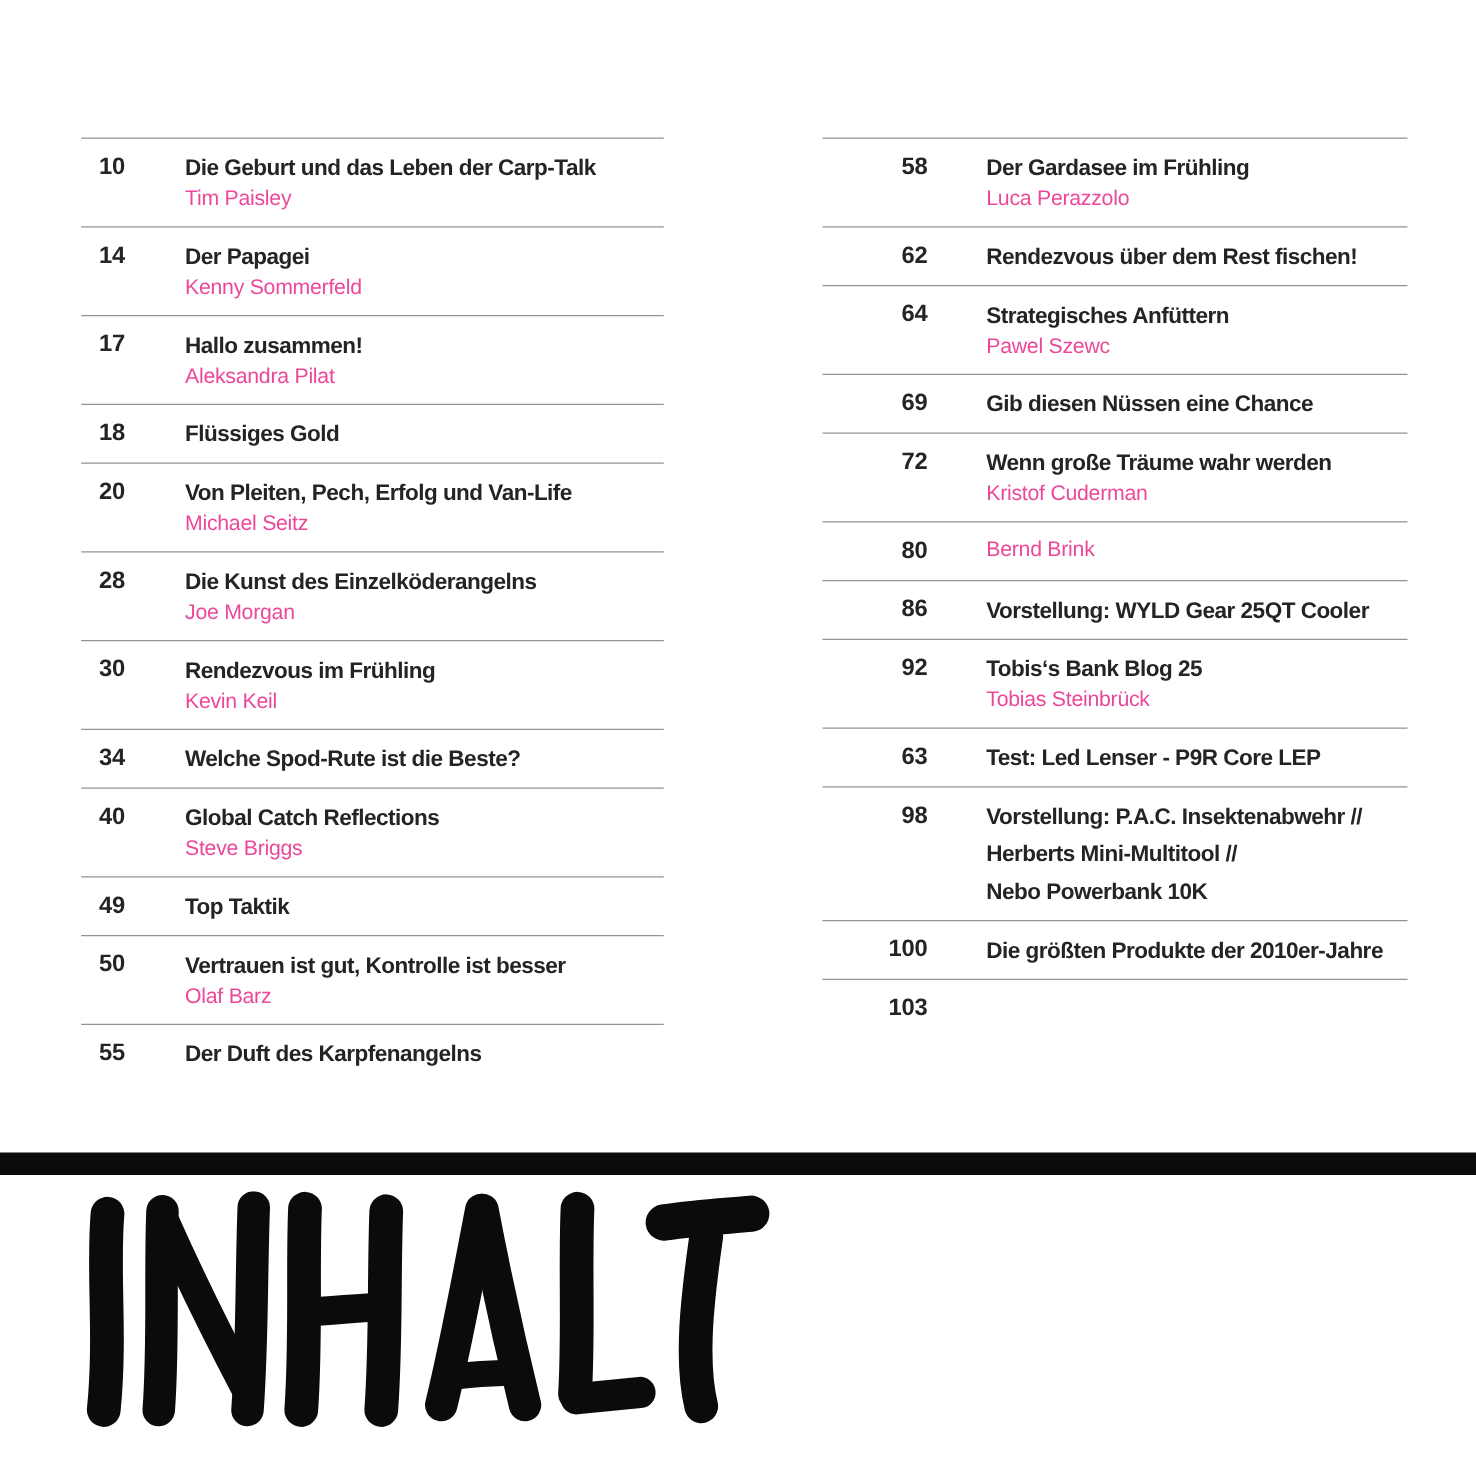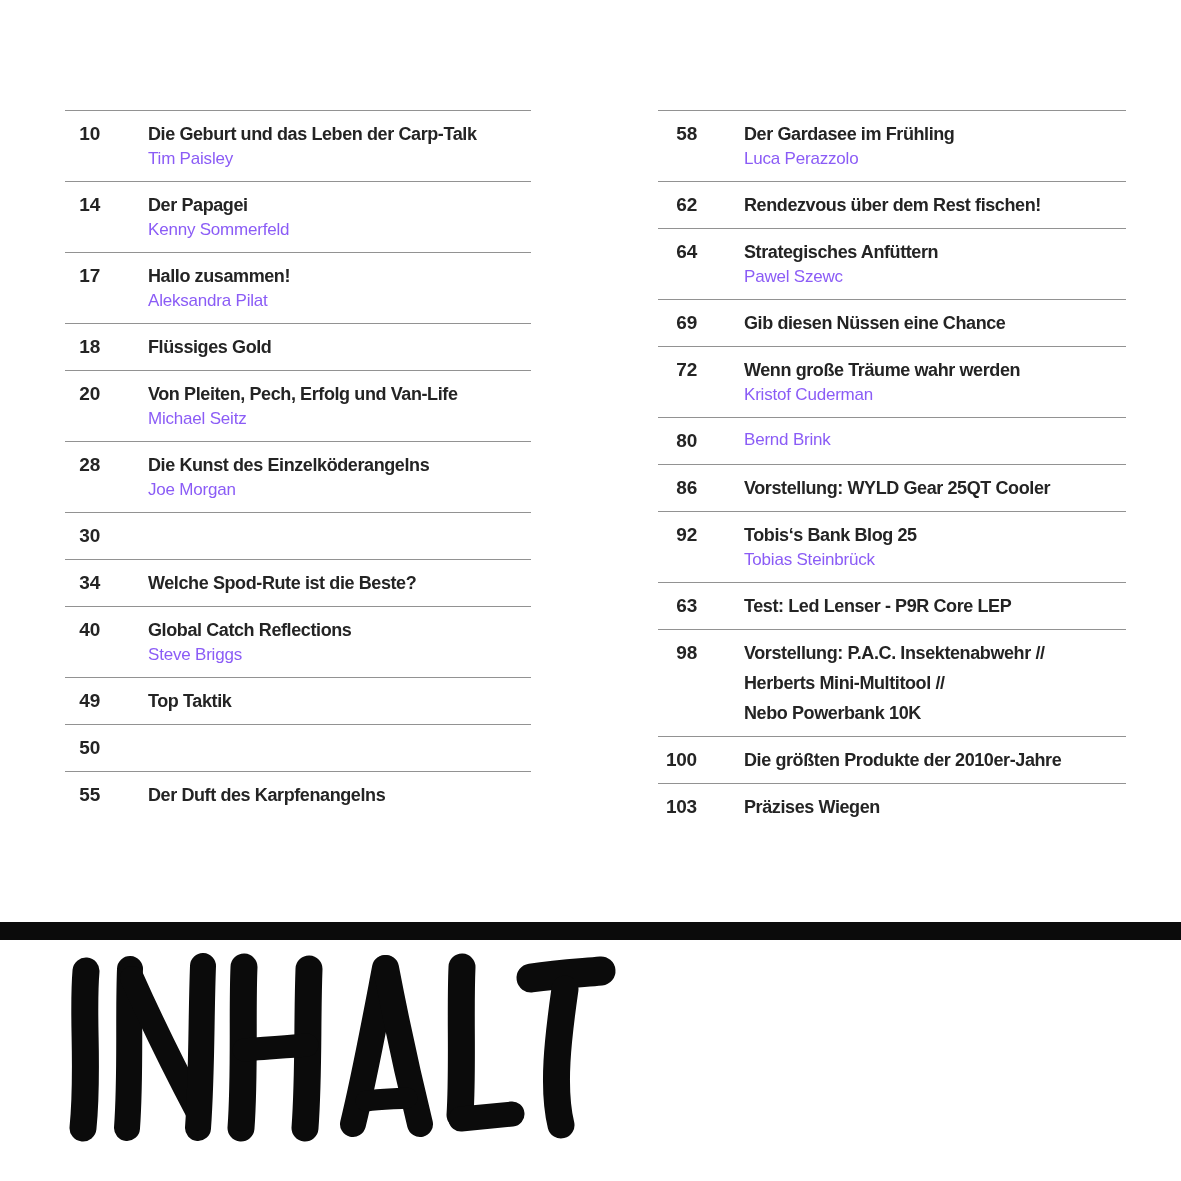--- a/index.html
+++ b/index.html
@@ -39,36 +39,37 @@
     margin-right: 48px;
     text-align: right;
     font-weight: 700;
     font-size: 19px;
     line-height: 26px;
     letter-spacing: -0.2px;
   }
   .toc-col.right .pagenum {
     width: 39px;
     margin-right: 47px;
+    margin-left: 45px;
   }
   .entry-text { flex: 1 1 auto; min-width: 0; }
   .title-line {
     font-weight: 700;
     font-size: 18px;
     line-height: 26px;
     letter-spacing: -0.4px;
     white-space: nowrap;
   }
   .title-line + .title-line { margin-top: 4px; }
   .author {
     font-weight: 400;
     font-size: 17px;
     line-height: 24px;
     letter-spacing: -0.2px;
-    color: #8b5cf6;
+    color: #ec4899;
     white-space: nowrap;
   }
 
   
   .divider-bar {
     position: absolute;
     left: 0;
     top: 922px;
     width: 1181px;
     height: 18px;
@@ -150,20 +151,26 @@
     <div class="entry-text">
       <div class="title">
             <div class="title-line">Die Kunst des Einzelköderangelns</div>
           </div>
       <div class="author">Joe Morgan</div>
     </div>
   </div>
 
   <div class="entry">
     <div class="pagenum">30</div>
+    <div class="entry-text">
+      <div class="title">
+            <div class="title-line">Rendezvous im Frühling</div>
+          </div>
+      <div class="author">Kevin Keil</div>
+    </div>
   </div>
 
   <div class="entry">
     <div class="pagenum">34</div>
     <div class="entry-text">
       <div class="title">
             <div class="title-line">Welche Spod-Rute ist die Beste?</div>
           </div>
 
     </div>
@@ -184,20 +191,26 @@
     <div class="entry-text">
       <div class="title">
             <div class="title-line">Top Taktik</div>
           </div>
 
     </div>
   </div>
 
   <div class="entry">
     <div class="pagenum">50</div>
+    <div class="entry-text">
+      <div class="title">
+            <div class="title-line">Vertrauen ist gut, Kontrolle ist besser</div>
+          </div>
+      <div class="author">Olaf Barz</div>
+    </div>
   </div>
 
   <div class="entry">
     <div class="pagenum">55</div>
     <div class="entry-text">
       <div class="title">
             <div class="title-line">Der Duft des Karpfenangelns</div>
           </div>
 
     </div>
@@ -308,26 +321,20 @@
     <div class="entry-text">
       <div class="title">
             <div class="title-line">Die größten Produkte der 2010er-Jahre</div>
           </div>
 
     </div>
   </div>
 
   <div class="entry">
     <div class="pagenum">103</div>
-    <div class="entry-text">
-      <div class="title">
-            <div class="title-line">Präzises Wiegen</div>
-          </div>
-
-    </div>
   </div>
 </div>
 
   <div class="divider-bar"></div>
 
   <div class="logo-wrap">
     <svg viewBox="0 0 556 194" role="img" aria-label="INHALT">
 
       <path class="logo-stroke" stroke-width="27" d="M18 18 C14 65 21 115 15 175"></path>
 

